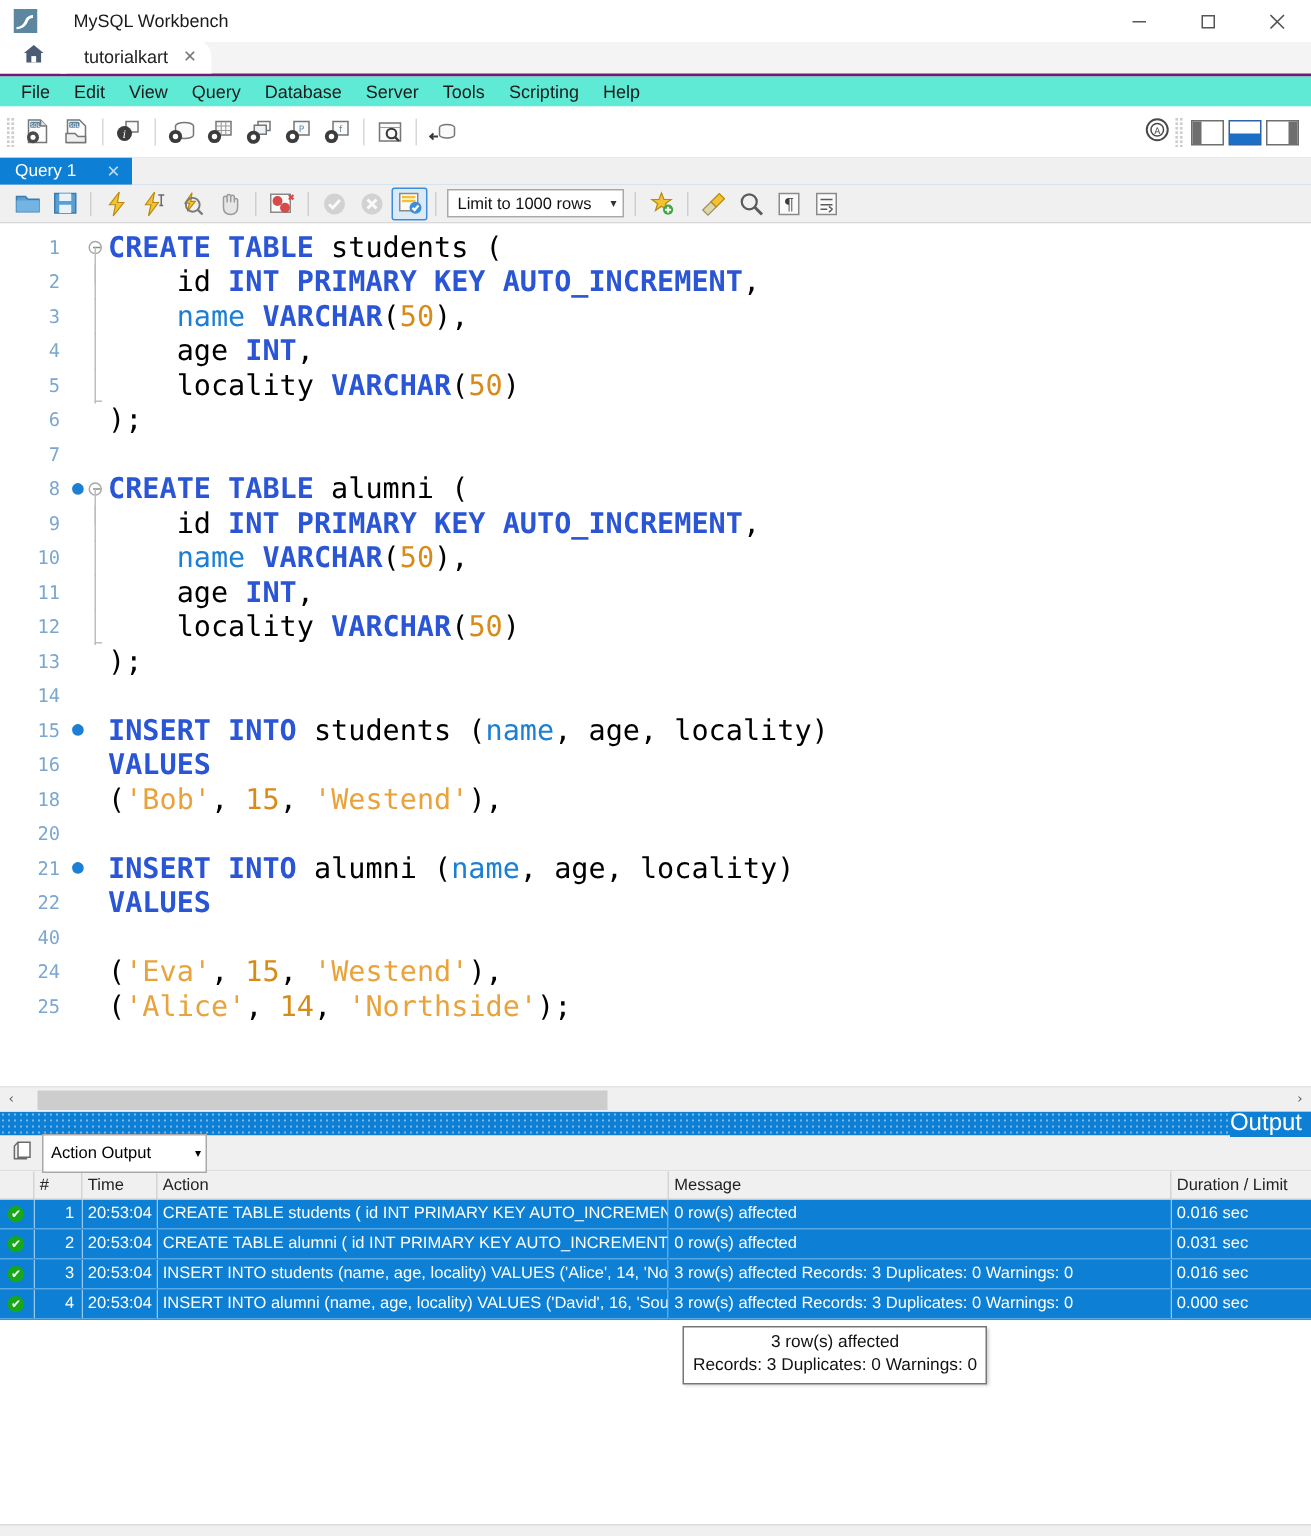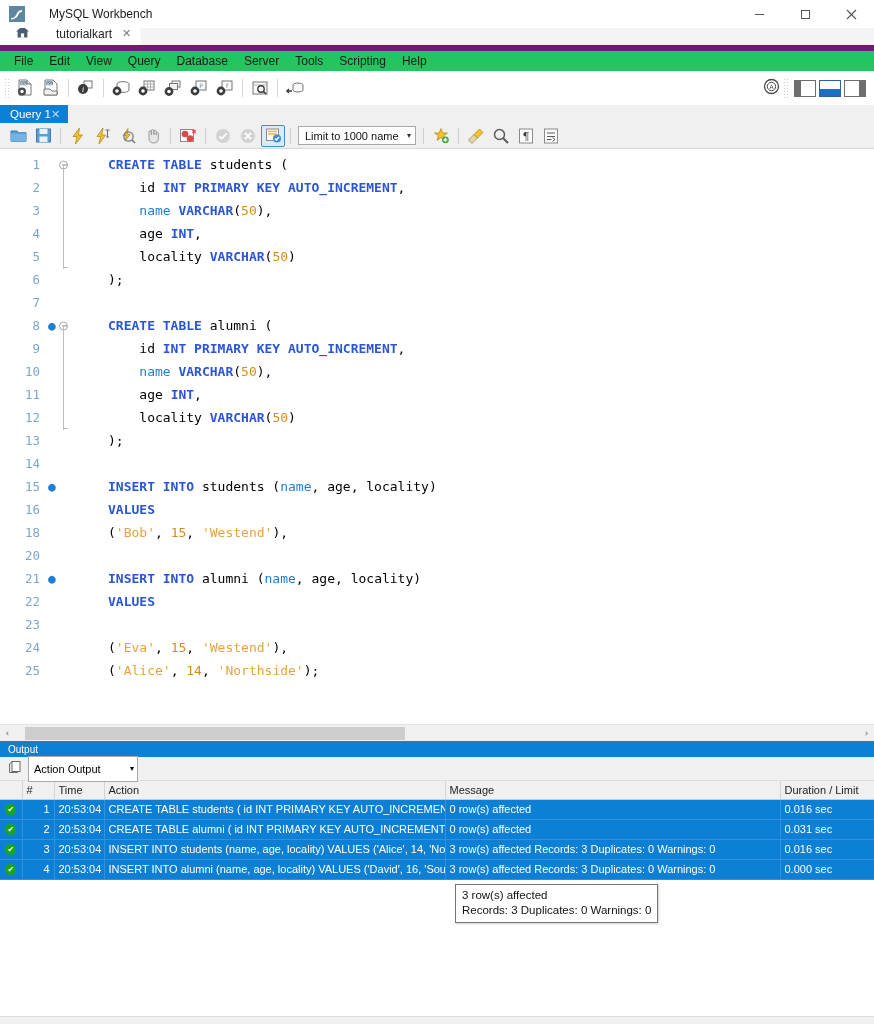--- a/index.html
+++ b/index.html
@@ -20,58 +20,58 @@
   }
   .app-logo { width: 16px; height: 16px; margin-left: 9px; position: relative; }
   .app-logo svg { display:block; }
   .app-title { margin-left: 24px; font-size: 12px; color: #1b1b1b; }
   .wincontrols { position: absolute; right: 0; top: 0; height: 28px; display: flex; }
   .wc { width: 46px; height: 28px; display: flex; align-items: center; justify-content: center; color: #3a3a3a; font-size: 12px; }
 
   
   .tabstrip {
     height: 23px; background: #f4f4f4; display: flex; align-items: flex-end;
-    border-bottom: 6px solid #701a75;
+    border-bottom: 2px solid #701a75;
   }
   .home-tab {
     width: 44px; height: 23px; background: #ffffff;
     display:flex; align-items:center; justify-content:center;
     border-top-left-radius: 3px; border-top-right-radius: 10px;
   }
   .doc-tab {
     height: 23px; background: #ffffff; display:flex; align-items:center;
     padding: 0 10px 0 16px; gap: 10px;
     border-top-right-radius: 12px; margin-left:-4px;
   }
   .doc-tab .label { font-size: 12px; color: #222; }
   .doc-tab .x { font-size: 11px; color: #777; }
 
   
-  .menubar { height: 20px; background:#22c55e; display:flex; align-items:center; padding-left: 6px; }
+  .menubar { height: 20px; background:#5eead4; display:flex; align-items:center; padding-left: 6px; }
   .menubar .mi { font-size: 12px; color: #1b1b1b; padding: 0 8px; line-height:20px; }
 
   
   .maintoolbar {
     height: 34px; background:#ffffff; display:flex; align-items:center;
     padding-left: 4px; position: relative;
   }
   .grip { width: 6px; height: 20px; margin-right:2px;
     background-image: radial-gradient(#c4c4c4 1px, transparent 1px);
     background-size: 3px 3px; opacity:.85; }
   .tbtn { width: 26px; height: 26px; display:flex; align-items:center; justify-content:center; }
   .tsep { width:1px; height:18px; background:#d7d7d7; margin:0 4px; }
   .right-tools { position:absolute; right: 8px; top:0; height:34px; display:flex; align-items:center; gap:3px; }
   .panel-btn { width: 22px; height: 17px; border:1px solid #6e6e6e; background:#fff; display:block; position:relative; }
   .panel-btn i { position:absolute; background:#6e6e6e; display:block; }
   .panel-btn.sel { border-color:#2a63a8; }
 
   
   .querytabs { height: 18px; background:#0d7fd4; display:flex; align-items:flex-end; }
   .qtab { height: 18px; background:#0d7fd4; color:#fff; display:flex; align-items:center;
-          gap:0; padding: 0 8px 0 10px; font-size: 11.5px; }
+          gap:20px; padding: 0 8px 0 10px; font-size: 11.5px; }
   .qtab .x { color:#bcdcf5; font-size:11px; }
   .qtab-rest { flex:1; height:18px; background:#f0f0f0; }
 
   
   .qtoolbar {
     height: 26px; background:#f0f0f0; display:flex; align-items:center;
     padding-left: 6px; gap:1px; border-bottom:1px solid #d8d8d8;
   }
   .qbtn { width:24px; height:22px; display:flex; align-items:center; justify-content:center; }
   .qbtn.active { border:1px solid #3c8ddc; background:#dceaf8; border-radius:2px; }
@@ -99,45 +99,45 @@
   .fold { width:14px; flex:none; position:relative; }
   .fold-ico {
     width:9px; height:9px; border:1px solid #a8a8a8; border-radius:50%;
     background:#fff; position:absolute; left:1px; top:50%; transform:translateY(-50%);
   }
   .fold-ico:after { content:""; position:absolute; left:2px; top:3px; width:5px; height:1px; background:#8a8a8a; }
   .fold-line { position:absolute; left:5px; top:50%; bottom:-24px; width:1px; background:#bdbdbd; }
   .fold-end { position:absolute; left:5px; top:-12px; height:50%; width:1px; background:#bdbdbd; }
   .fold-end:after { content:""; position:absolute; left:0; bottom:0; width:5px; height:1px; background:#bdbdbd; }
   .code {
-    flex:1; font-size: 13px; color:#000; white-space:pre;
-    font-family:"DejaVu Sans Mono", monospace; letter-spacing:0;margin-left:36px;
+    flex:1; font-size: 19px; color:#000; white-space:pre;
+    font-family:"DejaVu Sans Mono", monospace; letter-spacing:0;
   }
   .kw  { color:#2a55d4; font-weight:bold; }
   .num { color:#d98b1a; }
   .str { color:#e8a33d; }
   .fn  { color:#1d7fd4; font-weight:normal; }
   .id  { color:#000; }
   .punc{ color:#000; }
 
   
   .hscroll {
     position:absolute; left:0; right:0; bottom:0; height:17px;
     background:#f0f0f0; display:flex; align-items:center; border-top:1px solid #e3e3e3;
   }
   .hscroll .ar { width:15px; text-align:center; color:#5a5a5a; font-size:9px; }
   .hscroll .track { flex:1; height:13px; position:relative; }
   .hscroll .thumb { position:absolute; left:10px; top:0; width:45%; height:13px; background:#cdcdcd; }
 
   
   .output-header {
-    height:16px; background:#0d7fd4; color:#fff; font-size:10px;
+    height:16px; background:#0d7fd4; color:#fff; font-size:16px;
     display:flex; align-items:center; padding-left:8px;
     background-image: radial-gradient(rgba(255,255,255,.45) .7px, transparent .7px);
-    background-size: 4px 4px; background-position: 56px 4px;
+    background-size: 4px 4px; background-position: 56px 4px; justify-content: flex-end;
   }
   .output-header span { background:#0d7fd4; padding-right:6px; }
   .output-sel {
     height:24px; background:#f0f0f0; display:flex; align-items:center;
     gap:6px; padding-left:8px; border-bottom:1px solid #dcdcdc;
   }
   .selbox { height:26px; min-width:110px; background:#fff; border:1px solid #a9a9a9;
     display:flex; align-items:center; justify-content:space-between; padding:0 3px 0 5px; font-size:11px;gap:15px;}
   .selbox .arrow { font-size:8px; }
 
@@ -413,21 +413,21 @@
         <rect x="1.5" y="2" width="12" height="11.5" fill="#fafafa" stroke="#8a8a8a"></rect>
         <rect x="3" y="3.6" width="9" height="1.6" fill="#f2c230"></rect>
         <rect x="3" y="6.2" width="9" height="1.6" fill="#f2c230"></rect>
         <circle cx="12" cy="11.5" r="4" fill="#3c8ddc"></circle>
         <path d="M10 11.6 L11.4 13 L14 10" fill="none" stroke="#fff" stroke-width="1.5"></path>
       </svg>
     </div>
     <span class="qsep"></span>
 
     <div class="limitbox">
-      <span>Limit to 1000 name</span>
+      <span>Limit to 1000 rows</span>
       <span class="arrow">▾</span>
     </div>
     <span class="qsep"></span>
 
     <div class="qbtn">
       <svg width="18" height="18" viewBox="0 0 18 18">
         <path d="M9 1.6 L10.7 6 L15.4 6 L11.6 8.8 L13 13.3 L9 10.5 L5 13.3 L6.4 8.8 L2.6 6 L7.3 6 z" fill="#f2c230" stroke="#b8890f" stroke-width=".8"></path>
         <circle cx="13.4" cy="12.8" r="3.4" fill="#3fa83f"></circle>
         <path d="M13.4 10.8 v4 M11.4 12.8 h4" stroke="#fff" stroke-width="1.3"></path>
       </svg>
@@ -603,21 +603,21 @@
           <span class="fold"></span>
           <span class="code"><span class="kw">INSERT INTO</span><span class="id"> alumni (</span><span class="fn">name</span><span class="id">, age, locality)</span></span>
         </div>
         <div class="line">
           <span class="gutter">22</span>
           <span class="dot"></span>
           <span class="fold"></span>
           <span class="code"><span class="kw">VALUES</span></span>
         </div>
         <div class="line">
-          <span class="gutter">23</span>
+          <span class="gutter">40</span>
           <span class="dot"></span>
           <span class="fold"></span>
         </div>
         <div class="line">
           <span class="gutter">24</span>
           <span class="dot"></span>
           <span class="fold"></span>
           <span class="code"><span class="punc">(</span><span class="str">'Eva'</span><span class="punc">, </span><span class="num">15</span><span class="punc">, </span><span class="str">'Westend'</span><span class="punc">),</span></span>
         </div>
         <div class="line">
@@ -704,19 +704,19 @@
             <td>20:53:04</td>
             <td>INSERT INTO alumni (name, age, locality) VALUES ('David', 16, 'Southend...</td>
             <td>3 row(s) affected Records: 3  Duplicates: 0  Warnings: 0</td>
             <td>0.000 sec</td>
           </tr>
         </tbody>
     </table>
     <div class="output-fill" style="height:92px"></div>
   </div>
 
-  <div class="tooltip" style="left:455px; top:884px;">
+  <div class="tooltip" style="left:455px; top:884px;text-align:center;">
     <div>3 row(s) affected</div>
     <div>Records: 3  Duplicates: 0  Warnings: 0</div>
   </div>
 
   <div class="statusbar"></div>
 </div>
 
 </body></html>

